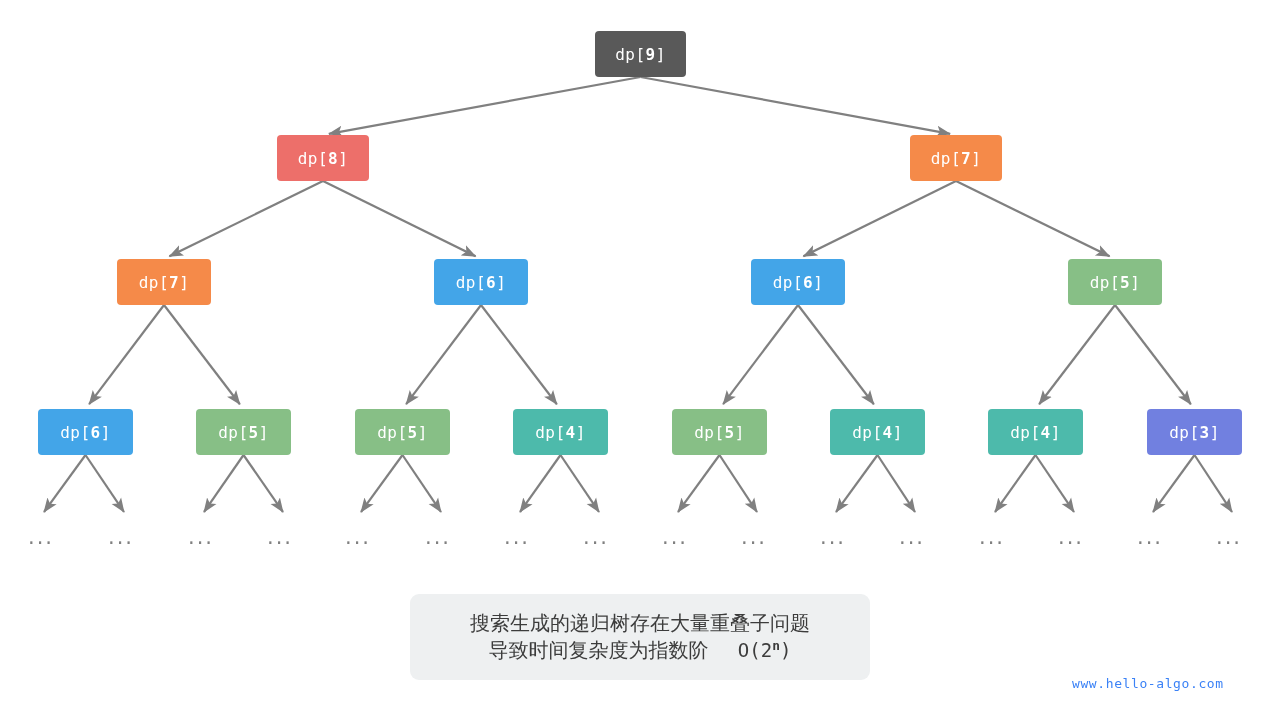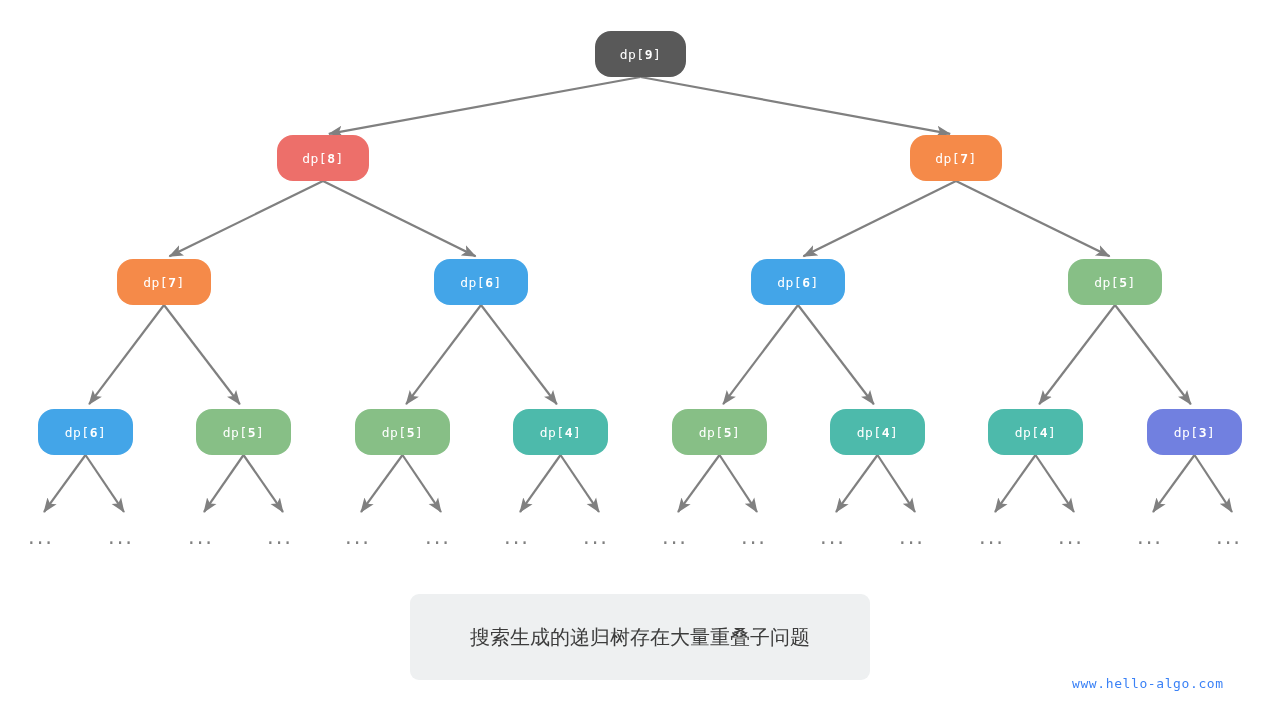--- a/index.html
+++ b/index.html
@@ -23,27 +23,27 @@
   #edges {
     position: absolute;
     left: 0; top: 0;
     width: 1280px;
     height: 720px;
     pointer-events: none;
   }
   .node {
     position: absolute;
     box-sizing: border-box;
-    border-radius: 16px;
+    border-radius: 4px;
     display: flex;
     align-items: center;
     justify-content: center;
     color: #ffffff;
     font-family: "DejaVu Sans Mono", monospace;
-    font-size: 13px;
+    font-size: 16px;
     letter-spacing: 0.5px;
     white-space: nowrap;
     user-select: none;
   }
   .node .idx { font-weight: bold; }
   .ellipsis {
     position: absolute;
     color: #808080;
     font-family: "DejaVu Sans", sans-serif;
     font-size: 21px;
@@ -231,17 +231,23 @@
       <div class="ellipsis" style="left: 820px; top: 527px;">...</div>
       <div class="ellipsis" style="left: 899px; top: 527px;">...</div>
       <div class="ellipsis" style="left: 979px; top: 527px;">...</div>
       <div class="ellipsis" style="left: 1058px; top: 527px;">...</div>
       <div class="ellipsis" style="left: 1137px; top: 527px;">...</div>
       <div class="ellipsis" style="left: 1216px; top: 527px;">...</div>
     </div>
 
   <div id="caption-box">
     <div class="caption-line">搜索生成的递归树存在大量重叠子问题</div>
+    <div class="caption-line">
+      <span>导致时间复杂度为指数阶</span>
+      <span class="mono">&nbsp;
+        <span>O(2</span><sup>n</sup><span>)</span>
+      </span>
+    </div>
   </div>
 
   <div id="watermark">www.hello-algo.com</div>
 
 </div>
 
 </body></html>

